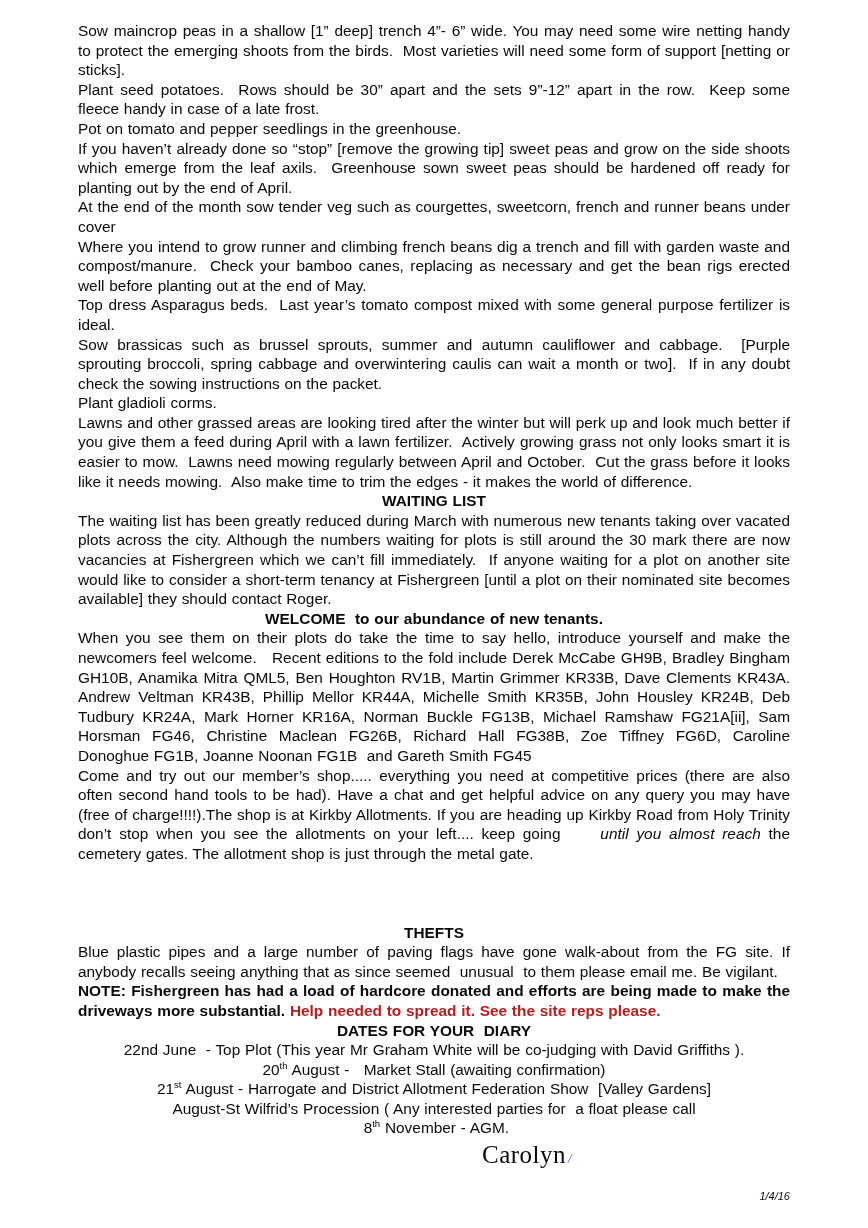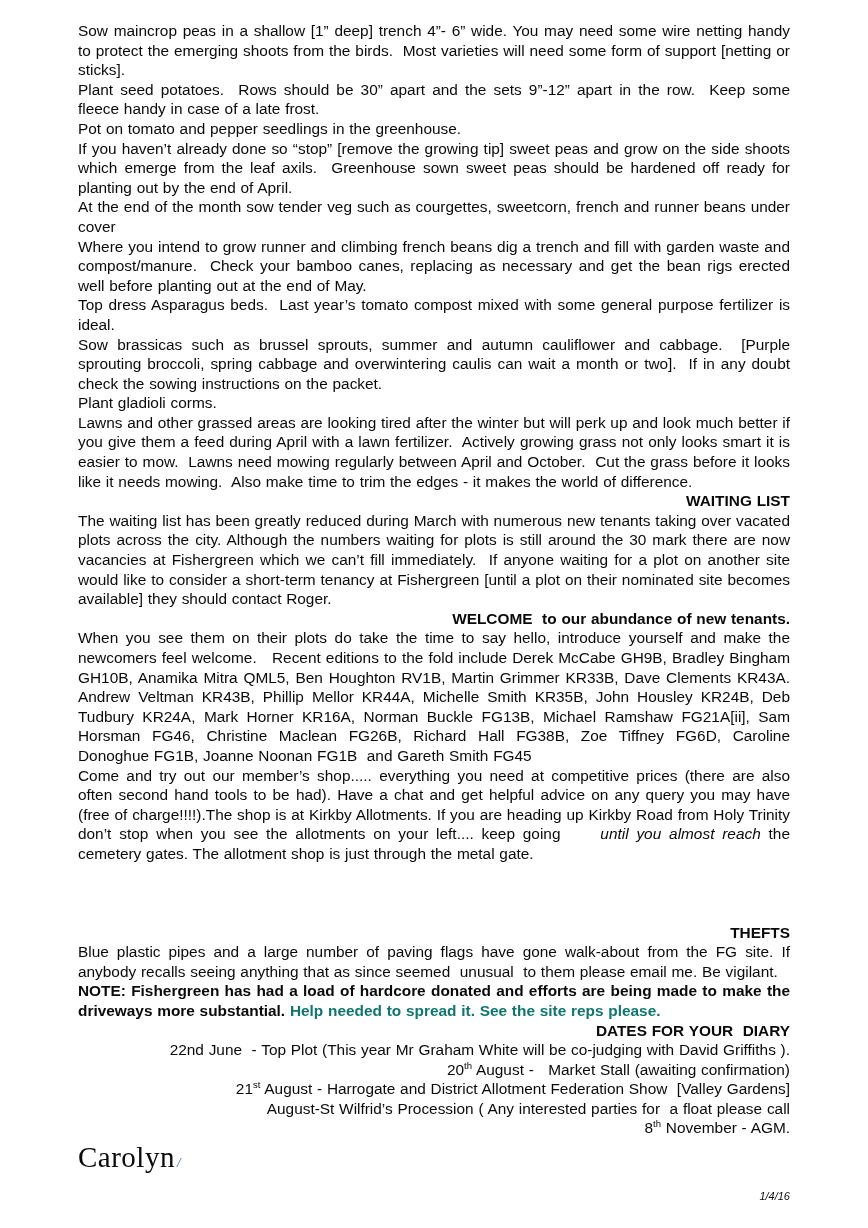--- a/index.html
+++ b/index.html
@@ -16,35 +16,36 @@
     background: #ffffff;
   }
   .para {
     font-size: 15.4px;
     line-height: 19.6px;
     text-align: justify;
     white-space: pre-wrap;
     margin: 0;
     word-spacing: 0.5px;
   }
-  .para.left { text-align: right; }
+  .para.left { text-align: center; }
   .seg-regular { }
   .seg-bold { font-weight: 700; }
   .seg-bold-red { font-weight: 700; }
   .seg-italic { font-style: italic; margin-left: 32px; }
   sup.seg-sup { font-size: 0.62em; vertical-align: super; line-height: 0; }
   .spacer { height: 59px; }
   .signature-row {
     position: relative;
     margin-top: 3px;
     height: 36px;
   }
   .sig-name {
     font-family: "Liberation Serif", serif;
-    font-size: 29px;
+    font-size: 25px;
+    margin-left: 404px;
     letter-spacing: 0.5px;
   }
   .sig-mark {
     font-style: italic;
     font-size: 13px;
     margin-left: 2px;
   }
   .sig-date {
     position: absolute;
     right: 0;
@@ -70,21 +71,21 @@
       <div class="para"><span class="seg-regular">Plant gladioli corms.</span></div>
       <div class="para"><span class="seg-regular">Lawns and other grassed areas are looking tired after the winter but will perk up and look much better if you give them a feed during April with a lawn fertilizer.  Actively growing grass not only looks smart it is easier to mow.  Lawns need mowing regularly between April and October.  Cut the grass before it looks like it needs mowing.  Also make time to trim the edges - it makes the world of difference.</span></div>
       <div class="para left"><span class="seg-bold">WAITING LIST</span></div>
       <div class="para"><span class="seg-regular">The waiting list has been greatly reduced during March with numerous new tenants taking over vacated plots across the city. Although the numbers waiting for plots is still around the 30 mark there are now vacancies at Fishergreen which we can’t fill immediately.  If anyone waiting for a plot on another site would like to consider a short-term tenancy at Fishergreen [until a plot on their nominated site becomes available] they should contact Roger.</span></div>
       <div class="para left"><span class="seg-bold">WELCOME  to our abundance of new tenants.</span></div>
       <div class="para"><span class="seg-regular">When you see them on their plots do take the time to say hello, introduce yourself and make the newcomers feel welcome.   Recent editions to the fold include Derek McCabe GH9B, Bradley Bingham GH10B, Anamika Mitra QML5, Ben Houghton RV1B, Martin Grimmer KR33B, Dave Clements KR43A. Andrew Veltman KR43B, Phillip Mellor KR44A, Michelle Smith KR35B, John Housley KR24B, Deb Tudbury KR24A, Mark Horner KR16A, Norman Buckle FG13B, Michael Ramshaw FG21A[ii], Sam Horsman FG46, Christine Maclean FG26B, Richard Hall FG38B, Zoe Tiffney FG6D, Caroline Donoghue FG1B, Joanne Noonan FG1B  and Gareth Smith FG45</span></div>
       <div class="para"><span class="seg-regular">Come and try out our member’s shop..... everything you need at competitive prices (there are also often second hand tools to be had). Have a chat and get helpful advice on any query you may have (free of charge!!!!).The shop is at Kirkby Allotments. If you are heading up Kirkby Road from Holy Trinity don’t stop when you see the allotments on your left.... keep going </span><span class="seg-italic">until you almost reach</span><span class="seg-regular"> the cemetery gates. The allotment shop is just through the metal gate.</span></div>
       <div class="spacer"></div>
       <div class="para left"><span class="seg-bold">THEFTS</span></div>
       <div class="para"><span class="seg-regular">Blue plastic pipes and a large number of paving flags have gone walk-about from the FG site. If anybody recalls seeing anything that as since seemed  unusual  to them please email me. Be vigilant.</span></div>
-      <div class="para"><span class="seg-bold">NOTE: Fishergreen has had a load of hardcore donated and efforts are being made to make the driveways more substantial. </span><span class="seg-bold-red" style="color: #0f766e;">Help needed to spread it. See the site reps please.</span></div>
+      <div class="para"><span class="seg-bold">NOTE: Fishergreen has had a load of hardcore donated and efforts are being made to make the driveways more substantial. </span><span class="seg-bold-red" style="color: #b91c1c;">Help needed to spread it. See the site reps please.</span></div>
       <div class="para left"><span class="seg-bold">DATES FOR YOUR  DIARY</span></div>
       <div class="para left"><span class="seg-regular">22nd June  - Top Plot (This year Mr Graham White will be co-judging with David Griffiths ).</span></div>
       <div class="para left"><span class="seg-regular">20</span><sup class="seg-sup">th</sup><span class="seg-regular"> August -   Market Stall (awaiting confirmation)</span></div>
       <div class="para left"><span class="seg-regular">21</span><sup class="seg-sup">st</sup><span class="seg-regular"> August - Harrogate and District Allotment Federation Show  [Valley Gardens]</span></div>
       <div class="para left"><span class="seg-regular">August-St Wilfrid’s Procession ( Any interested parties for  a float please call</span></div>
       <div class="para left"><span class="seg-regular"> 8</span><sup class="seg-sup">th</sup><span class="seg-regular"> November - AGM.</span></div>
     </div>
   <div class="signature-row">
     <span class="sig-name">Carolyn</span><span class="sig-mark" style="color: rgb(107, 138, 201);">/</span>
     <span class="sig-date">1/4/16</span>

